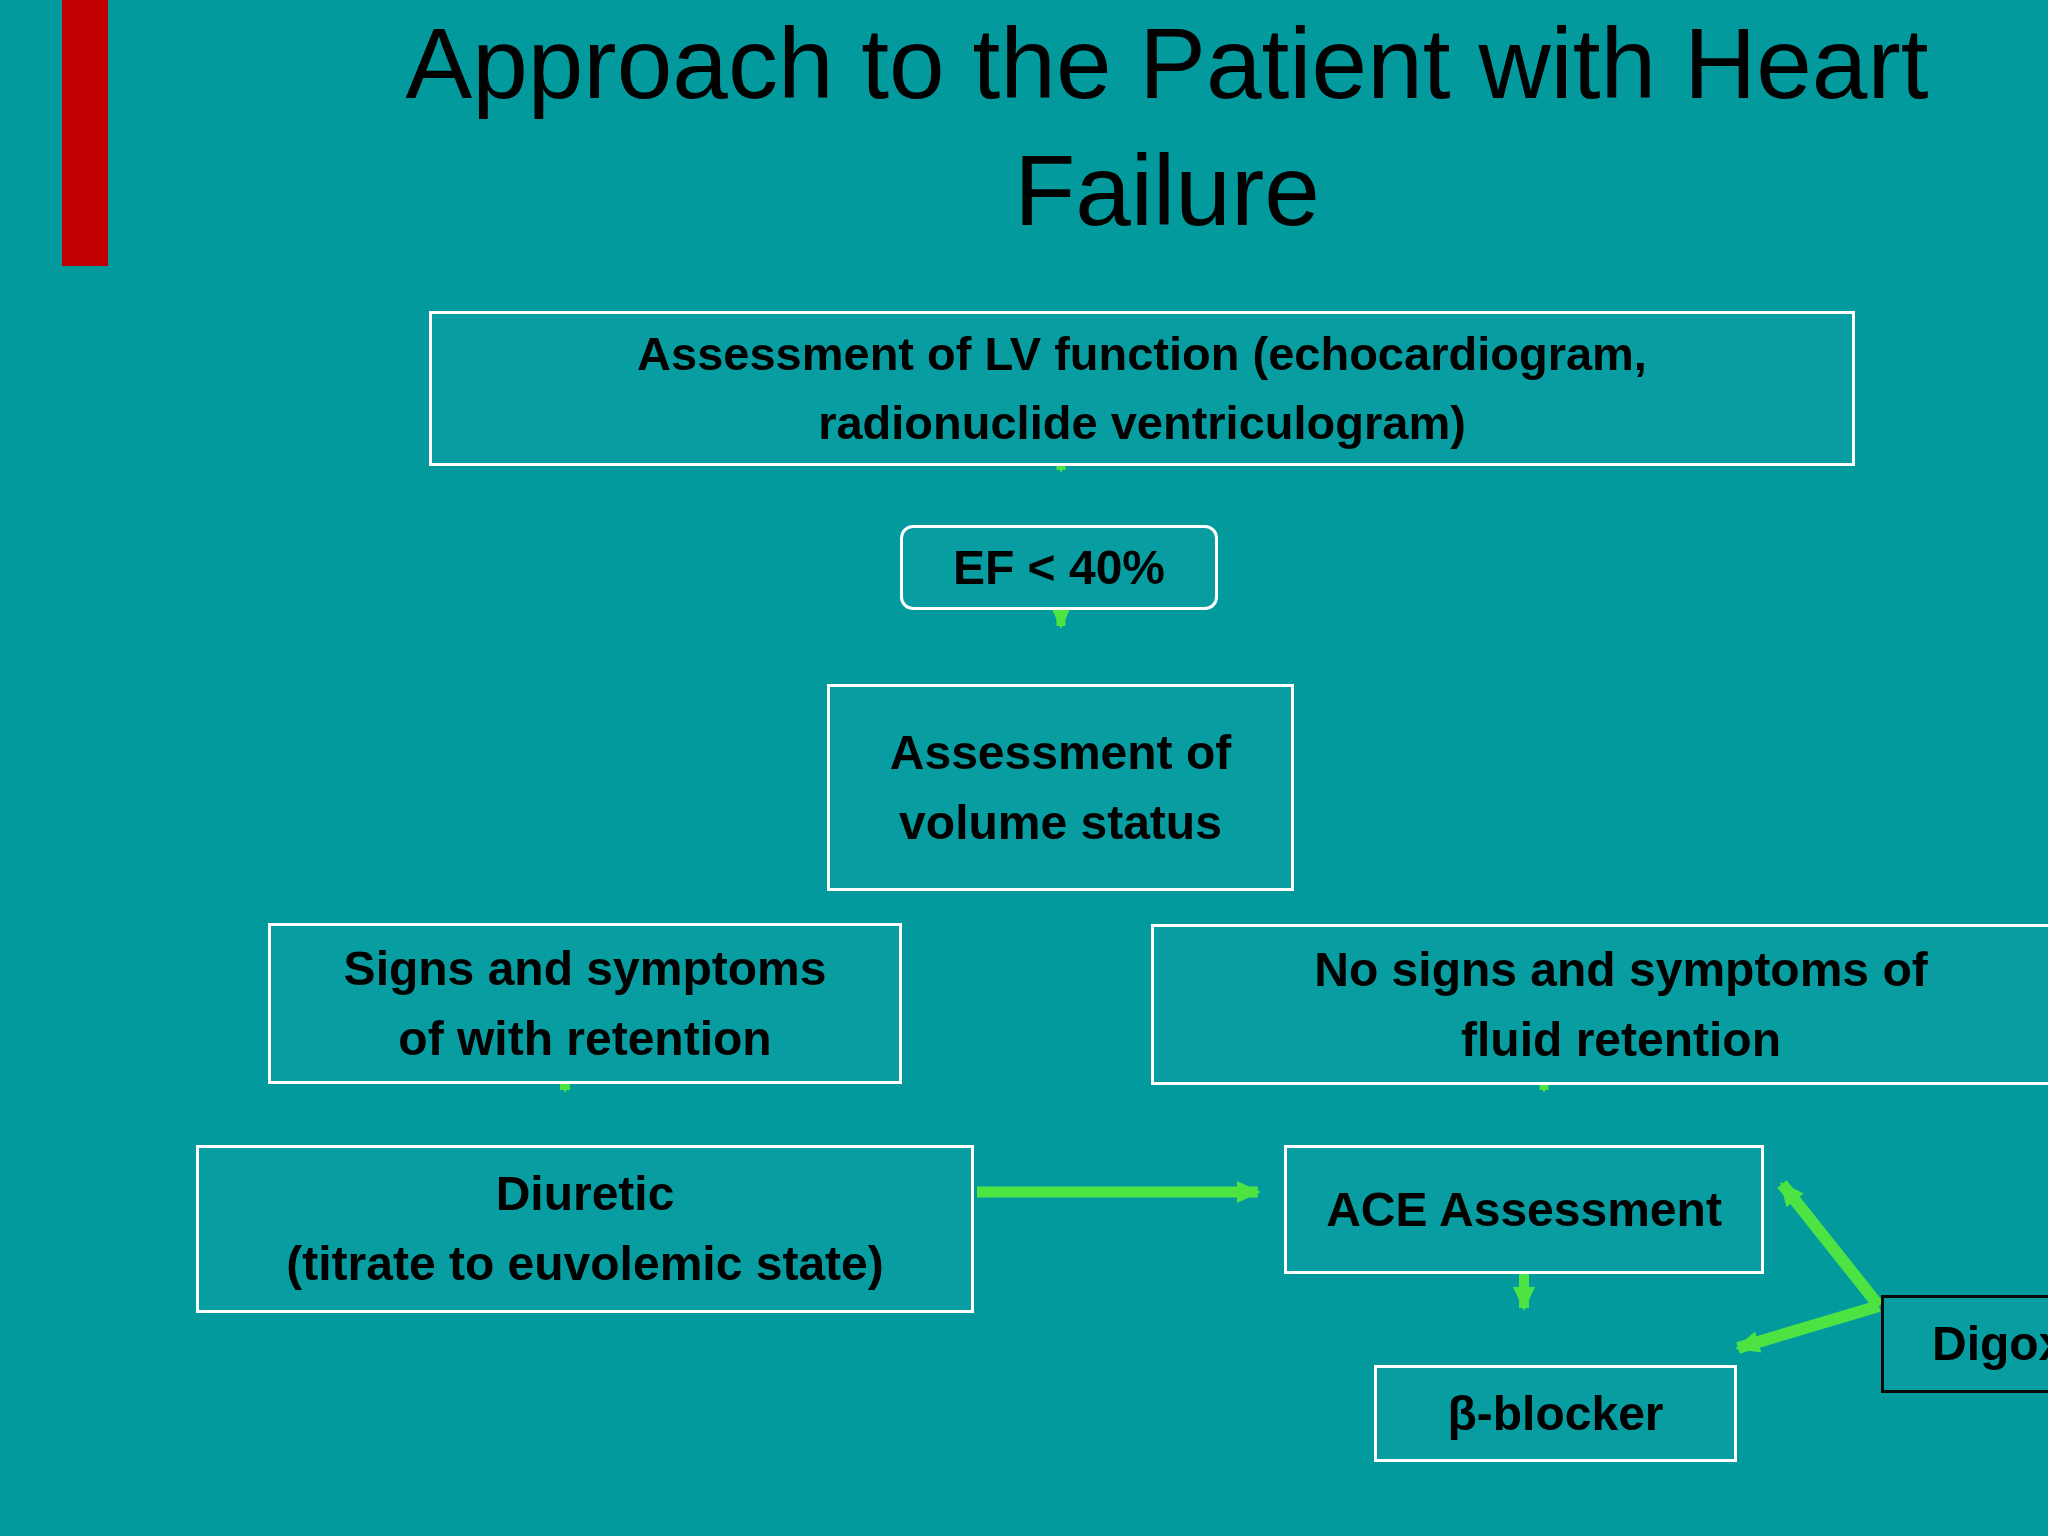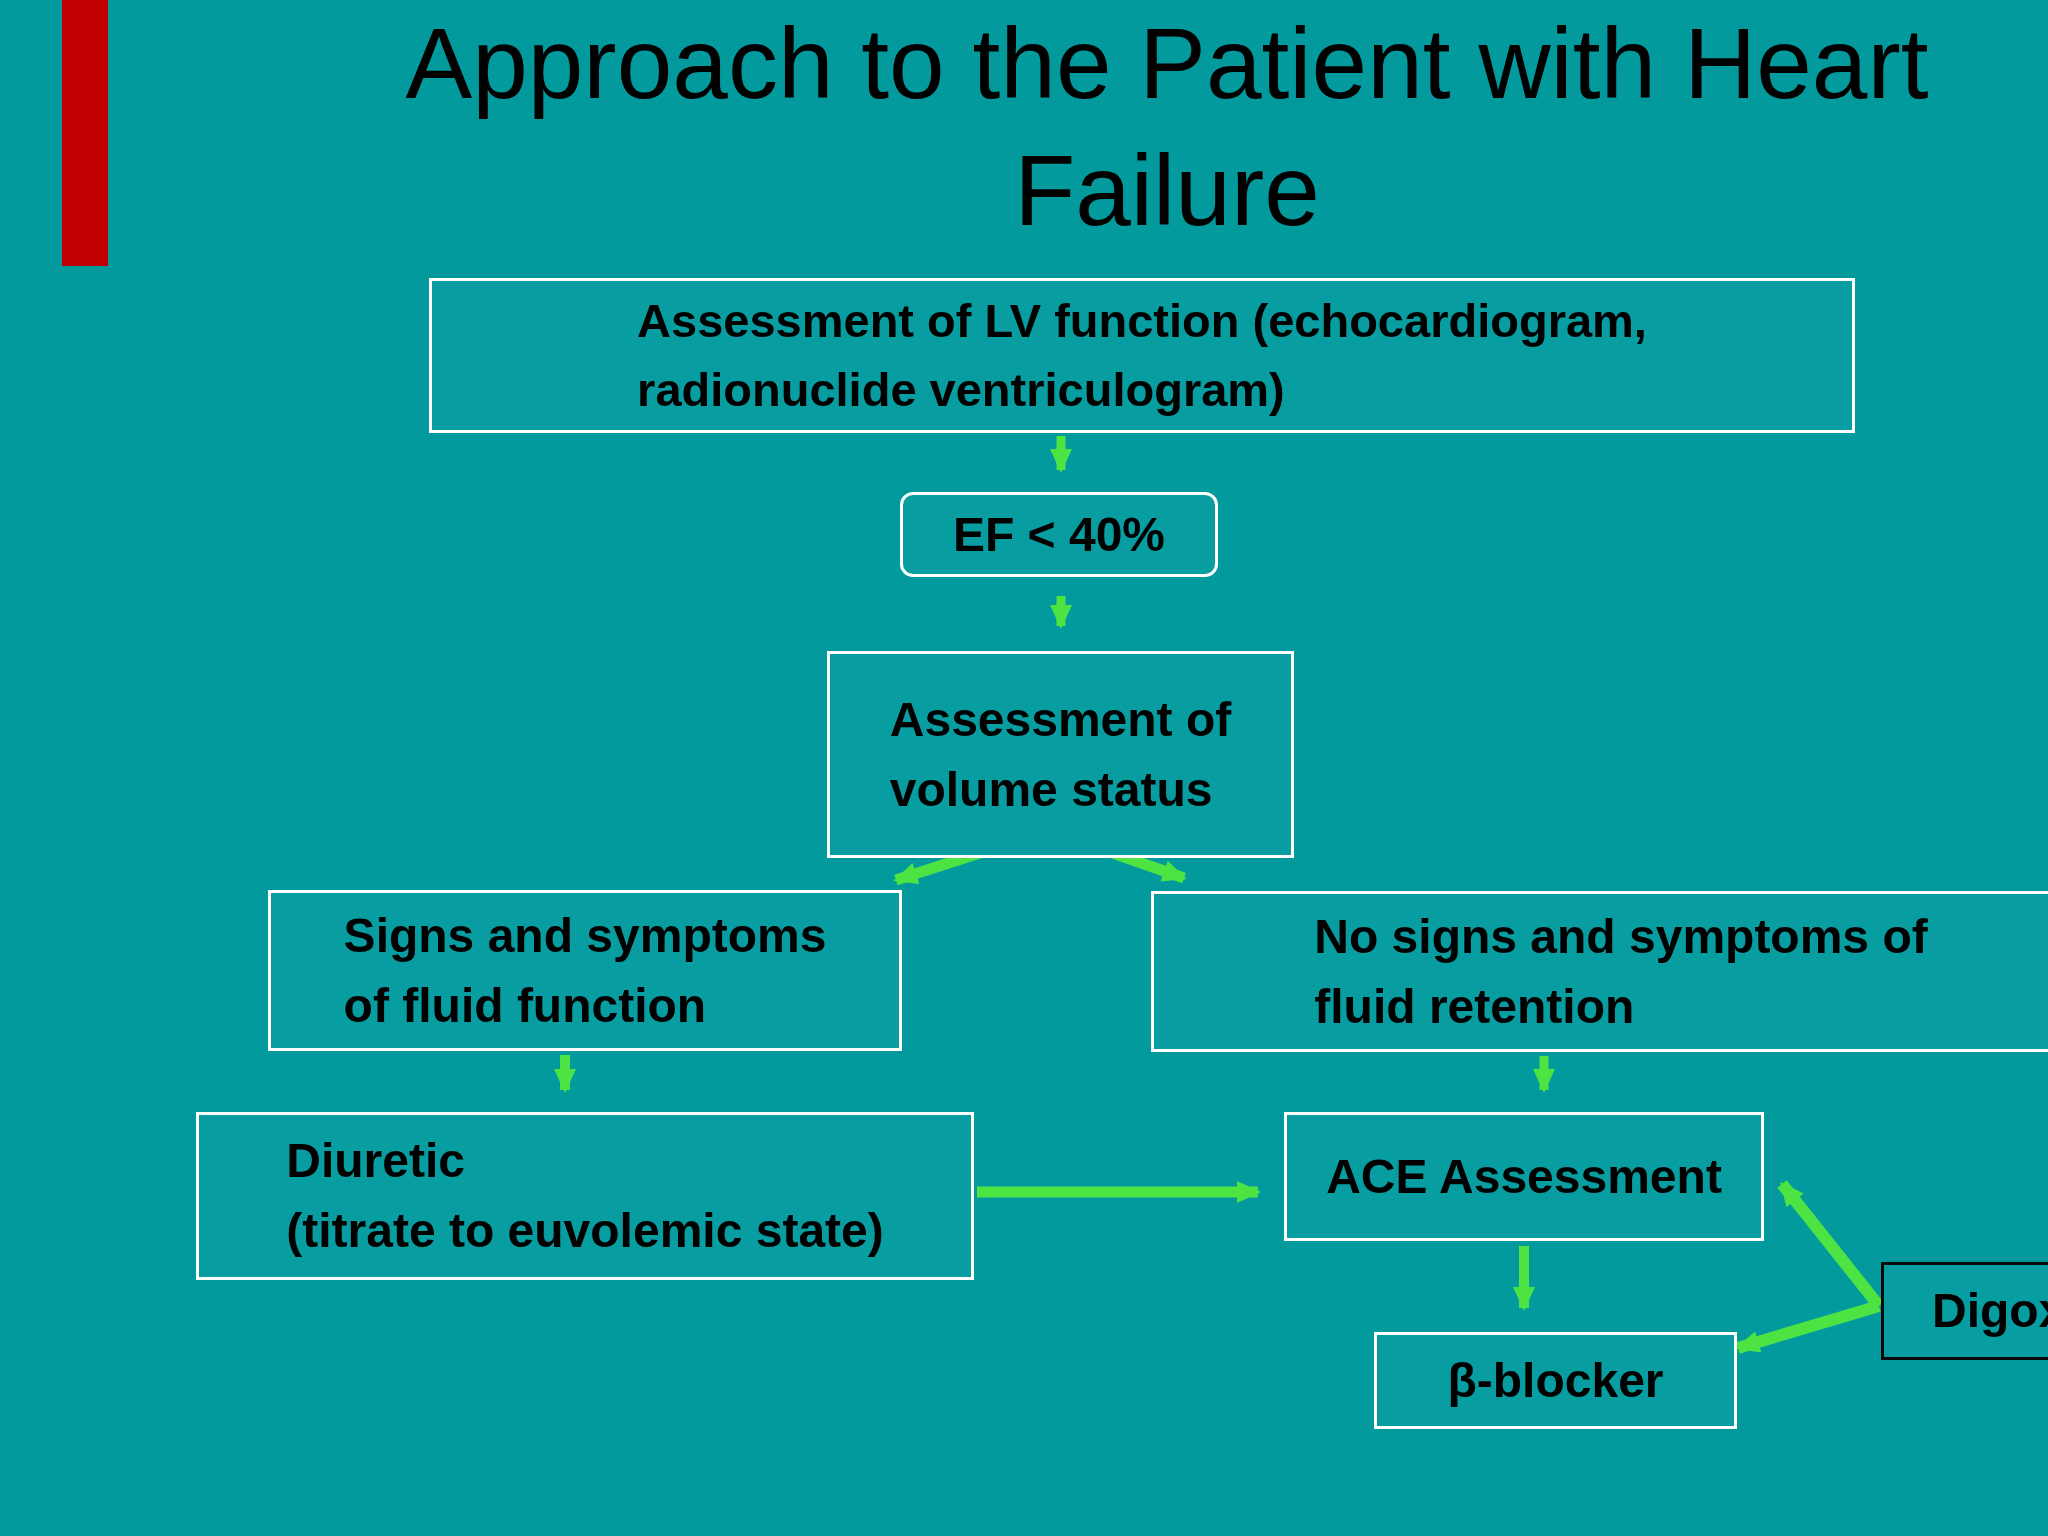--- a/index.html
+++ b/index.html
@@ -19,21 +19,21 @@
     font-size:100px; font-weight:400; line-height:1.27;
     color:var(--title-text,#000); text-align:center;
     white-space:pre-line;
   }
   .node {
     position:absolute; box-sizing:border-box;
     display:flex; align-items:center; justify-content:center;
     background:var(--box-fill,#089da0);
     border:3px solid var(--box-border,#fff);
     color:#000; font-weight:bold; font-size:48px; line-height:1.45;
-    white-space:pre-line;
+    text-align:center; white-space:pre-line;margin-top:33px;
   }
   #node-lv          { left:429px;  top:278px;  width:1426px; height:155px; font-size:47px; }
   #node-ef          { left:900px;  top:492px;  width:318px;  height:85px;border-radius:13px;  }
   #node-volume      { left:827px;  top:651px;  width:467px;  height:207px; }
   #node-fluid       { left:268px;  top:890px;  width:634px;  height:161px; }
   #node-nofluid     { left:1151px; top:891px;  width:940px;  height:161px; }
   #node-diuretic    { left:196px;  top:1112px; width:778px;  height:168px; }
   #node-ace         { left:1284px; top:1112px; width:480px;  height:129px; }
   #node-beta        { left:1374px; top:1332px; width:363px;  height:97px;  }
   #node-digoxin     { left:1881px; top:1262px; width:420px;  height:98px;
@@ -69,21 +69,21 @@
     <line x1="1879" y1="1306" x2="1782" y2="1184" stroke-width="12" marker-end="url(#ah)"></line>
     <line x1="1879" y1="1306" x2="1738" y2="1348" stroke-width="12" marker-end="url(#ah)"></line>
   </svg>
 
   <div class="node" id="node-lv">Assessment of LV function (echocardiogram,
 radionuclide ventriculogram)</div>
   <div class="node" id="node-ef">EF &lt; 40%</div>
   <div class="node" id="node-volume">Assessment of
 volume status</div>
   <div class="node" id="node-fluid">Signs and symptoms
-of fluid function</div>
+of with retention</div>
   <div class="node" id="node-nofluid">No signs and symptoms of
 fluid retention</div>
   <div class="node" id="node-diuretic">Diuretic
 (titrate to euvolemic state)</div>
   <div class="node" id="node-ace">ACE Assessment</div>
   <div class="node" id="node-beta">β-blocker</div>
   <div class="node" id="node-digoxin">Digoxin</div>
 
 </div>
 

